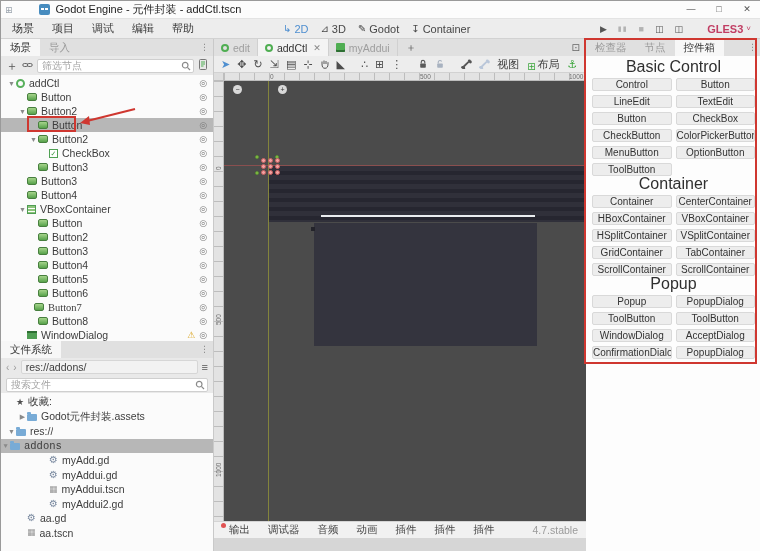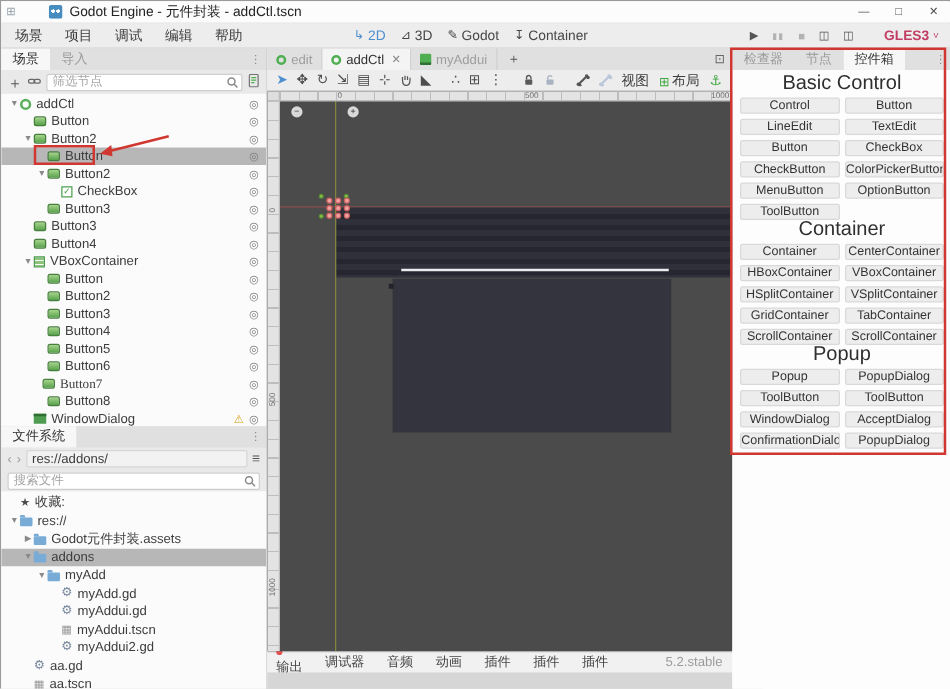--- a/index.html
+++ b/index.html
@@ -105,21 +105,21 @@
   .dialog-panel { position:absolute; left:90px; top:142px; width:223px; height:123px; background:#34343e; }
   .tiny-dot { position:absolute; left:87px; top:146px; width:4px; height:4px; background:#23232a; }
   .circ { position:absolute; width:9px; height:9px; border-radius:50%; background:#d9d9d9; color:#333; font-size:7px; line-height:9px; text-align:center; }
   .sel-handles { position:absolute; left:31px; top:72px; width:28px; height:24px; }
   .hd { position:absolute; border-radius:50%; }
   .hd.g { width:4px; height:4px; background:#8bc34a; border:1px solid #5a8f33; }
   .hd.p { width:5px; height:5px; background:#f2a1a1; border:1px solid #c96060; }
 
   
   .bottom-bar { height:17px; background:#f1f1f1; border-top:1px solid #d4d4d4; display:flex; align-items:center; font-size:10.5px; color:#454545; padding-left:7px; }
-  .bb-item { display:flex; align-items:flex-start; gap:3px; margin-right:18px;flex-direction:column; }
+  .bb-item { display:flex; align-items:flex-start; gap:3px; margin-right:18px; }
   .bb-dot { width:5px; height:5px; border-radius:50%; background:#e05252; }
   .bb-version { margin-left:auto; color:#9b9b9b; padding-right:8px; }
   .bottom-strip { flex:1; background:#d6d6d6; }
 
   
   #right-dock { position:absolute; left:585px; top:38px; width:175px; height:513px; background:#fdfdfd; }
   #right-dock .dock-tabs { background:#e0e0e0; }
   #control-box { position:absolute; left:0; top:17px; right:0; bottom:0; background:#fdfdfd; padding:3px 6px; overflow:hidden; }
   .cb-title { font-size:16px; color:#2f2f2f; text-align:center; height:15px; line-height:15px; width:100%; }
   .cb-grid { display:flex; flex-wrap:wrap; gap:4px; }
@@ -366,42 +366,36 @@
           </svg>
       </span>
     </div>
     <div id="fs-tree">
         <div class="trow h145" style="padding-left: 6px;">
           <span class="exp"></span>
           <span class="tico tico-star">★</span>
           <span class="lbl">收藏:</span>
           <span class="sp"></span>
         </div>
+        <div class="trow h145" style="padding-left: 17px;">
+          <span class="exp">▶</span>
+          <span class="tico tico-folder"></span>
+          <span class="lbl">Godot元件封装.assets</span>
+          <span class="sp"></span>
+        </div>
         <div class="trow h145" style="padding-left: 6px;">
           <span class="exp">▼</span>
           <span class="tico tico-folder"></span>
           <span class="lbl">res://</span>
           <span class="sp"></span>
         </div>
-        <div class="trow h145" style="padding-left: 17px;">
-          <span class="exp">▶</span>
-          <span class="tico tico-folder"></span>
-          <span class="lbl">Godot元件封装.assets</span>
-          <span class="sp"></span>
-        </div>
-        <div class="trow h145 sel" style="padding-left: 17px;">
+        <div class="trow h145 sel" style=" font-family: Liberation Mono, monospace;">
           <span class="exp">▼</span>
           <span class="tico tico-folder"></span>
           <span class="lbl">addons</span>
-          <span class="sp"></span>
-        </div>
-        <div class="trow h145" style="padding-left: 28px;">
-          <span class="exp">▼</span>
-          <span class="tico tico-folder"></span>
-          <span class="lbl">myAdd</span>
           <span class="sp"></span>
         </div>
         <div class="trow h145" style="padding-left: 39px;">
           <span class="exp"></span>
           <span class="tico tico-gear">⚙</span>
           <span class="lbl">myAdd.gd</span>
           <span class="sp"></span>
         </div>
         <div class="trow h145" style="padding-left: 39px;">
           <span class="exp"></span>
@@ -566,21 +560,21 @@
         </span>
         <span class="bb-item">
           <span>插件</span>
         </span>
         <span class="bb-item">
           <span>插件</span>
         </span>
         <span class="bb-item">
           <span>插件</span>
         </span>
-        <span class="bb-version">5.2.stable</span>
+        <span class="bb-version">4.7.stable</span>
       </div>
     <div class="bottom-strip"></div>
   </div>
 
   <div id="right-dock">
     <div class="dock-tabs" id="right-tabs">
         <span class="dtab">检查器</span>
         <span class="dtab">节点</span>
         <span class="dtab act">控件箱</span>
         <span class="dock-dots">⋮</span>

